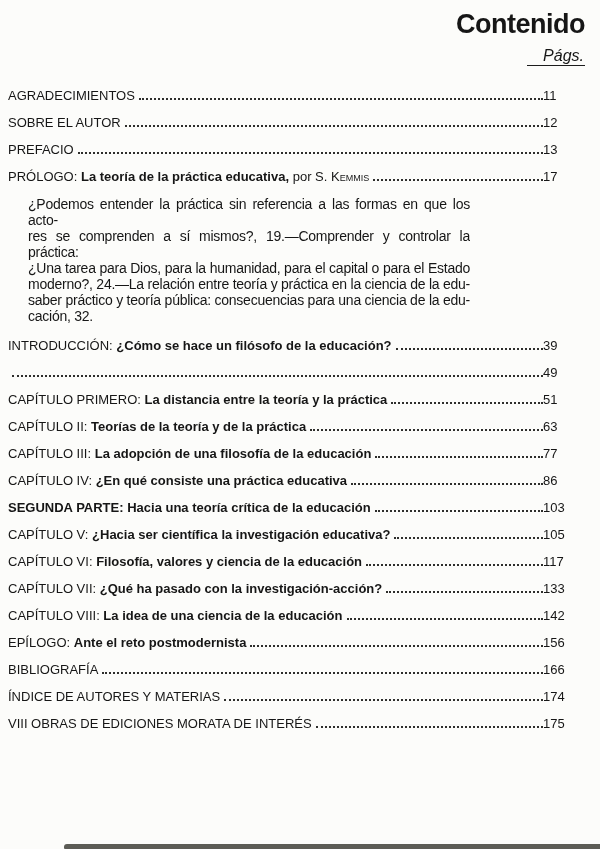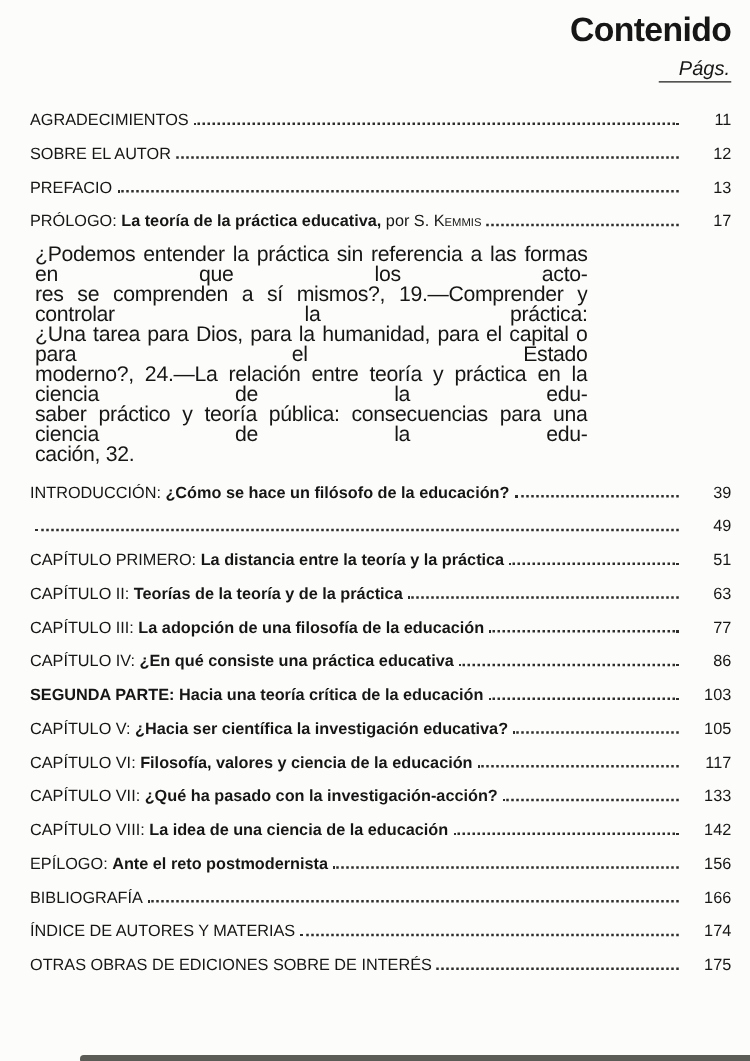--- a/index.html
+++ b/index.html
@@ -4,21 +4,21 @@
 <style>
   html, body { margin: 0; padding: 0; }
   body {
     width: 600px; height: 849px;
     background: #fcfcfa;
     color: #161616;
     font-family: "Liberation Sans", sans-serif;
     position: relative;
     overflow: hidden;
   }
-  .sheet { padding: 10px 15px 0 24px; }
+  .sheet { padding: 10px 15px 0 8px; }
 
   .page-title {
     margin: 0 0 10px 0;
     text-align: right;
     font-size: 27px;
     font-weight: bold;
     line-height: 28px;
     letter-spacing: -0.5px;
   }
 
@@ -42,26 +42,26 @@
   .label { white-space: nowrap; }
   .b { font-weight: bold; text-align: center; }
   .sc { font-variant: small-caps; }
   .leader {
     flex: 1 1 auto;
     min-width: 10px;
     border-bottom: 2px dotted #2e2e2c;
     align-self: flex-end;
     margin: 0 0 3px 4px;
   }
-  .page-num { flex: 0 0 42px; width: 42px; text-align: right; }
+  .page-num { flex: 0 0 42px; width: 42px; }
 
   .summary {
-    margin: 2px 0 14px 4px;
+    margin: 2px 0 14px 20px;
     width: 442px;
-    font-size: 17px;
+    font-size: 14px;
     line-height: 16px;
     letter-spacing: -0.25px;
     overflow: hidden;
   }
   .summary .line { text-align: justify; text-align-last: justify; }
   .summary .line:last-child { text-align-last: left; }
 
   .scan-edge {
     position: absolute;
     left: 64px; right: 0; bottom: 0;
@@ -194,21 +194,21 @@
       <span class="page-num">166</span>
     </div>
 
     <div class="row">
       <span class="label"><span>ÍNDICE DE AUTORES Y MATERIAS</span><span class="b"></span><span></span><span class="sc"></span></span>
       <span class="leader"></span>
       <span class="page-num">174</span>
     </div>
 
     <div class="row">
-      <span class="label"><span>OTRAS OBRAS DE EDICIONES SOBRE DE INTERÉS</span><span class="b"></span><span></span><span class="sc"></span></span>
+      <span class="label"><span>VIII OBRAS DE EDICIONES MORATA DE INTERÉS</span><span class="b"></span><span></span><span class="sc"></span></span>
       <span class="leader"></span>
       <span class="page-num">175</span>
     </div>
 
   </div>
 </div>
 
 <div class="scan-edge"></div>
 
 </body></html>

